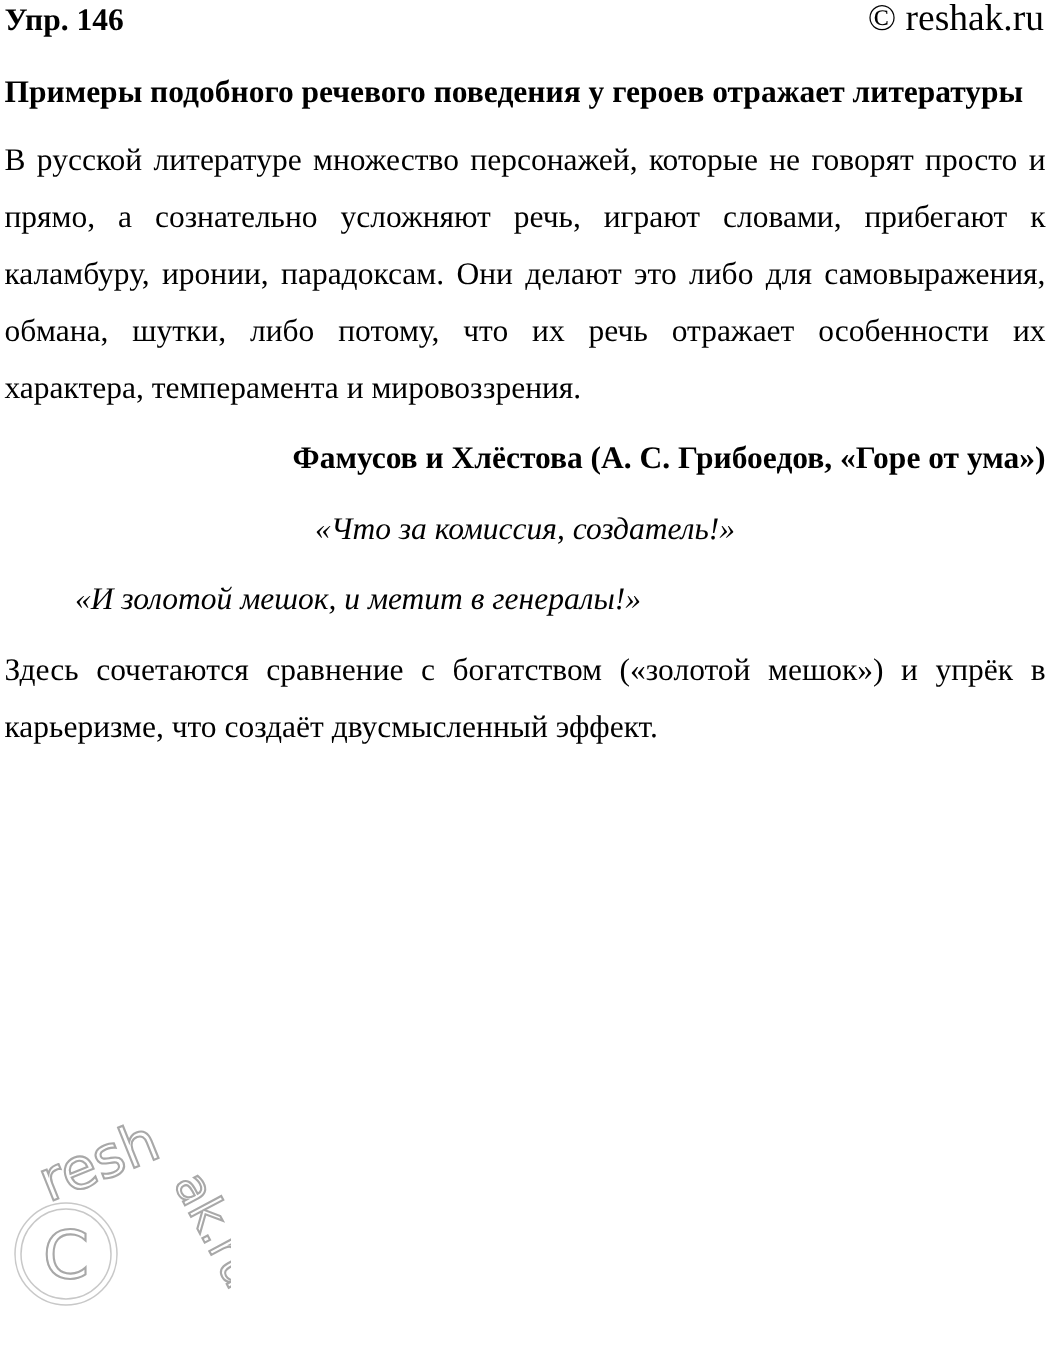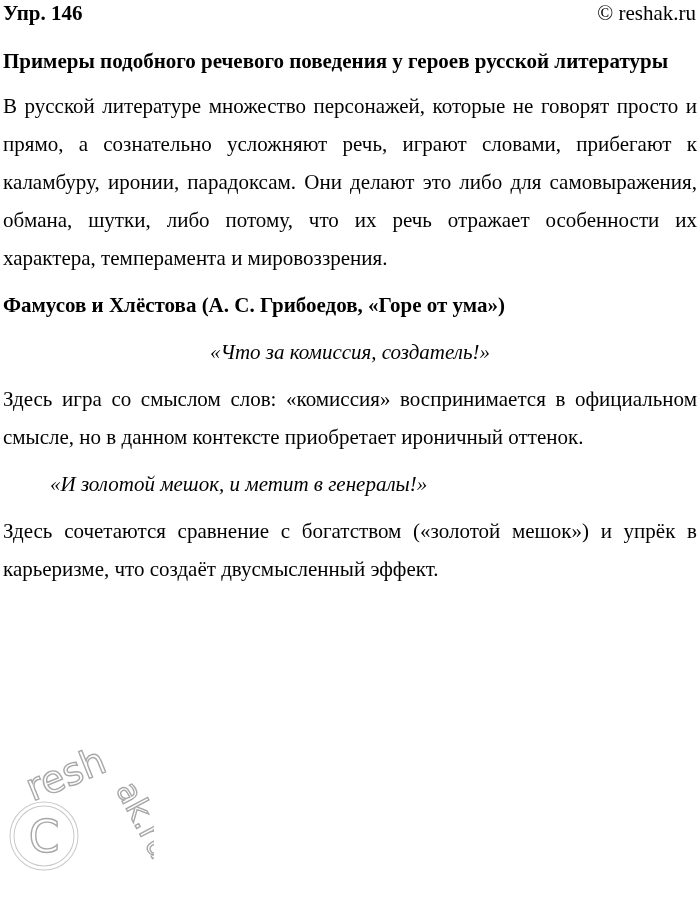--- a/index.html
+++ b/index.html
@@ -27,21 +27,21 @@
       left: 3px;
       top: 1px;
       font-size: 21px;
       font-weight: bold;
       line-height: 24px;
     }
     .copyright {
       position: absolute;
       right: 4px;
       top: 1px;
-      font-size: 21px;
+      font-size: 25px;
       line-height: 24px;
       text-align: right;
     }
     .content {
       position: absolute;
       left: 3px;
       top: 42px;
       width: 694px;
     }
     p, h2 {
@@ -70,30 +70,29 @@
   </style>
 </head>
 <body>
 
 <div class="header-row">
   <div class="exercise-label">Упр. 146</div>
   <div class="copyright">© reshak.ru</div>
 </div>
 
 <div class="content">
-  <h2 class="block" style="margin-bottom:7px;">Примеры подобного речевого поведения у героев русской литературы</h2>
+  <h2 class="block" style="margin-bottom:7px;">Примеры подобного речевого поведения у героев отражает литературы</h2>
 
   <p class="block">В русской литературе множество персонажей, которые не говорят просто и прямо, а сознательно усложняют речь, играют словами, прибегают к каламбуру, иронии, парадоксам. Они делают это либо для самовыражения, обмана, шутки, либо потому, что их речь отражает особенности их характера, темперамента и мировоззрения.</p>
 
-  <h2 class="block" style="text-align:left;">Фамусов и Хлёстова (А. С. Грибоедов, «Горе от ума»)</h2>
+  <h2 class="block" style="text-align:right;">Фамусов и Хлёстова (А. С. Грибоедов, «Горе от ума»)</h2>
 
 
   <p class="block quote" style="text-align:center;">«Что за комиссия, создатель!»</p>
 
-  <p class="block">Здесь игра со смыслом слов: «комиссия» воспринимается в официальном смысле, но в данном контексте приобретает ироничный оттенок.</p>
 
 
   <p class="block quote" style="text-align:left;margin-left:47px;">«И золотой мешок, и метит в генералы!»</p>
 
   <p class="block">Здесь сочетаются сравнение с богатством («золотой мешок») и упрёк в карьеризме, что создаёт двусмысленный эффект.</p>
 </div>
 
 <svg class="watermark" viewBox="0 0 150 150" xmlns="http://www.w3.org/2000/svg">
   <circle cx="40" cy="98" r="32" fill="none" stroke="#c8c8c8" stroke-width="5"></circle>
   <circle cx="40" cy="98" r="32" fill="none" stroke="#ffffff" stroke-width="3"></circle>

